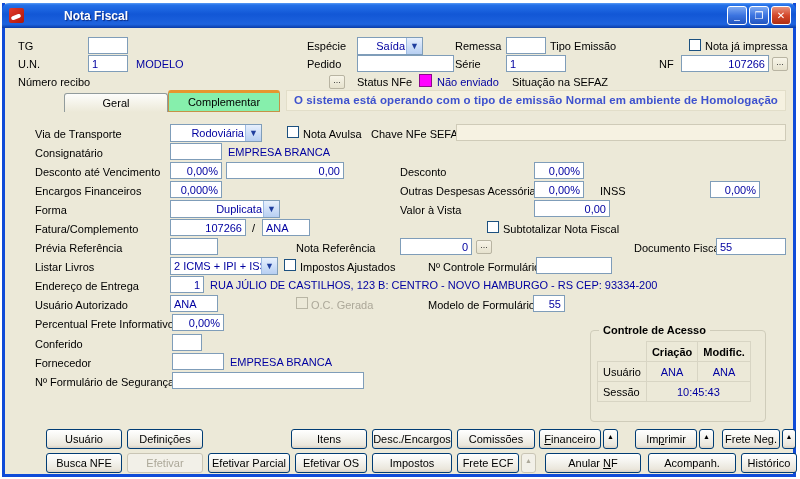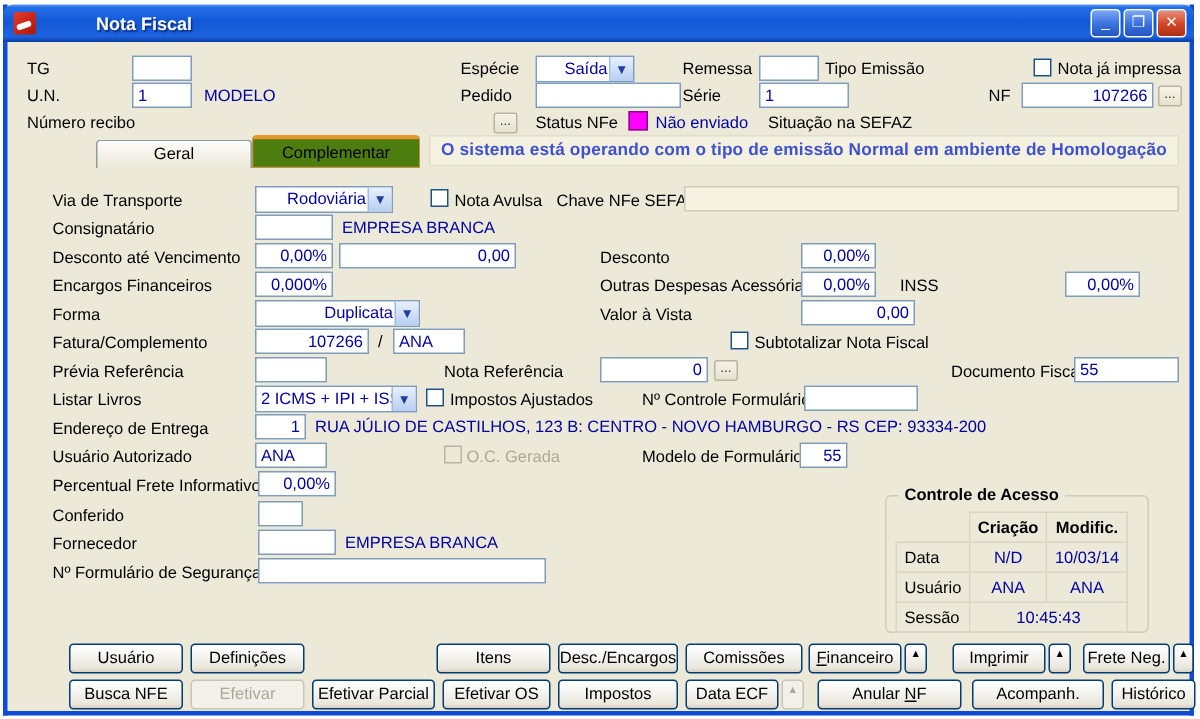--- a/index.html
+++ b/index.html
@@ -35,21 +35,21 @@
              display:flex;align-items:center;justify-content:center;}
   .cb{position:absolute;width:12px;height:12px;box-sizing:border-box;border:1px solid #1C5180;background:#fff;}
   .cb.dis{border-color:#B8B5A4;background:#ECE9D8;}
   .mini{position:absolute;width:16px;height:14px;box-sizing:border-box;border:1px solid #B8B4A2;
         border-radius:2px;background:linear-gradient(180deg,#F7F4E8,#E6E2CE);
         font-size:9px;line-height:9px;text-align:center;color:#333;}
   .swatch{position:absolute;width:13px;height:13px;box-sizing:border-box;border:1px solid #8A0A8A;background:#FF00FF;}
   .tab{position:absolute;box-sizing:border-box;text-align:center;color:#000;}
   .tab.inactive{border:1px solid #919B9C;border-bottom:none;border-radius:3px 3px 0 0;
         background:linear-gradient(180deg,#FDFDFB,#ECE9D8);padding-top:3px;height:19px;}
-  .tab.active{border:1px solid #C49246;border-radius:3px 3px 0 0;background:#4d7c0f;
+  .tab.active{border:1px solid #C49246;border-radius:3px 3px 0 0;background:#86efac;
         border-top:3px solid #E5962E;padding-top:3px;height:22px;z-index:2;}
   .banner{position:absolute;box-sizing:border-box;background:#F5F1E0;border:1px solid #E2DEC9;
           color:#3E52CE;font-weight:bold;font-size:11.5px;text-align:center;padding-top:3px;letter-spacing:.1px;}
   .btn{position:absolute;height:20px;box-sizing:border-box;border:1px solid #003C74;border-radius:3px;
        background:linear-gradient(180deg,#FFFFFF 0%,#F4F3EE 45%,#EAE6DB 85%,#D8D0C4 100%);
        font-family:"Liberation Sans",sans-serif;font-size:11px;color:#000;text-align:center;padding-top:3px;}
   .btn.dis{border-color:#C9C5B5;background:#F2F0E8;color:#ACA899;}
   .btn u{text-decoration:underline;}
   .fs{position:absolute;box-sizing:border-box;border:1px solid #CFCCBA;border-radius:4px;background:#ECE9D8;}
   .fs .legend{position:absolute;top:-7px;left:8px;background:#ECE9D8;padding:0 4px;font-weight:bold;}
@@ -195,25 +195,20 @@
   <div class="fs" style="left:590px;top:330px;width:176px;height:92px">
     <span class="legend">Controle de Acesso</span>
     <table class="access">
       <tbody>
           <tr>
         <td style="border:none"></td>
         <td class="hd">Criação</td>
         <td class="hd">Modific.</td>
       </tr>
       <tr>
-        <td>Data</td>
-        <td class="vl">N/D</td>
-        <td class="vl">10/03/14</td>
-      </tr>
-      <tr>
         <td>Usuário</td>
         <td class="vl">ANA</td>
         <td class="vl">ANA</td>
       </tr>
       <tr>
         <td>Sessão</td>
         <td class="vl" colspan="2">10:45:43</td>
       </tr>
     </tbody>
       </table>
@@ -229,18 +224,18 @@
   <div class="btn" style="left:635px;top:429px;width:62px"><span>Im</span><u>p</u><span>rimir</span></div>
   <div class="btn" style="left:699px;top:429px;width:15px;font-size:7px">▲</div>
   <div class="btn" style="left:722px;top:429px;width:58px"><span>Frete Neg.</span></div>
   <div class="btn" style="left:782px;top:429px;width:14px;font-size:7px">▲</div>
 
   <div class="btn" style="left:46px;top:453px;width:76px"><span>Busca NFE</span></div>
   <div class="btn dis" style="left:127px;top:453px;width:76px"><span>Efetivar</span></div>
   <div class="btn" style="left:208px;top:453px;width:82px"><span>Efetivar Parcial</span></div>
   <div class="btn" style="left:295px;top:453px;width:72px"><span>Efetivar OS</span></div>
   <div class="btn" style="left:372px;top:453px;width:80px"><span>Impostos</span></div>
-  <div class="btn" style="left:457px;top:453px;width:62px"><span>Data ECF</span></div>
+  <div class="btn" style="left:457px;top:453px;width:62px"><span>Frete ECF</span></div>
   <div class="btn dis" style="left:521px;top:453px;width:15px;font-size:7px">▲</div>
   <div class="btn" style="left:545px;top:453px;width:96px"><span>Anular </span><u>N</u><span>F</span></div>
   <div class="btn" style="left:648px;top:453px;width:88px"><span>Acompanh.</span></div>
   <div class="btn" style="left:741px;top:453px;width:56px"><span>Histórico</span></div>
 </div>
 
 </body></html>

